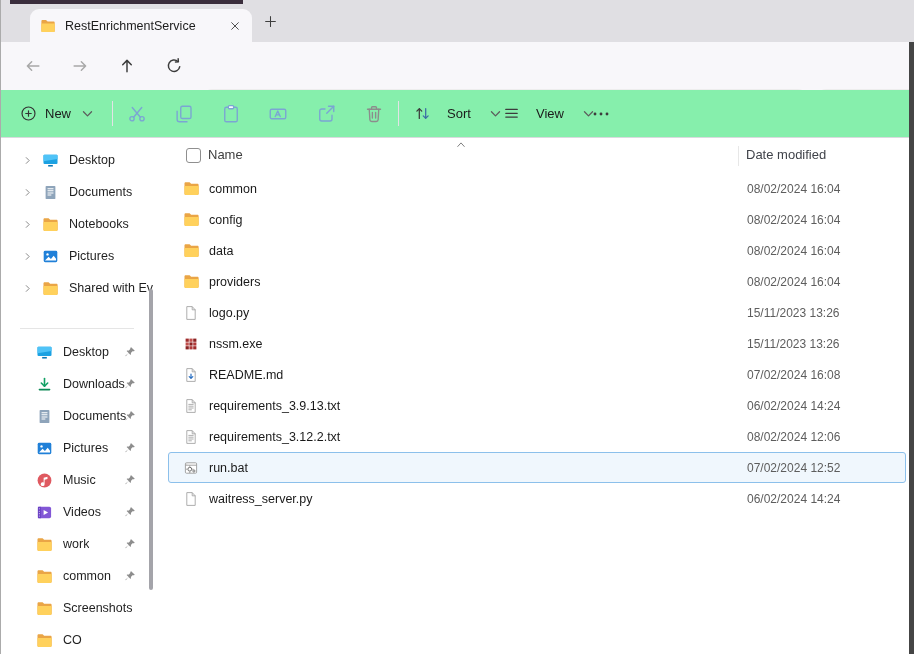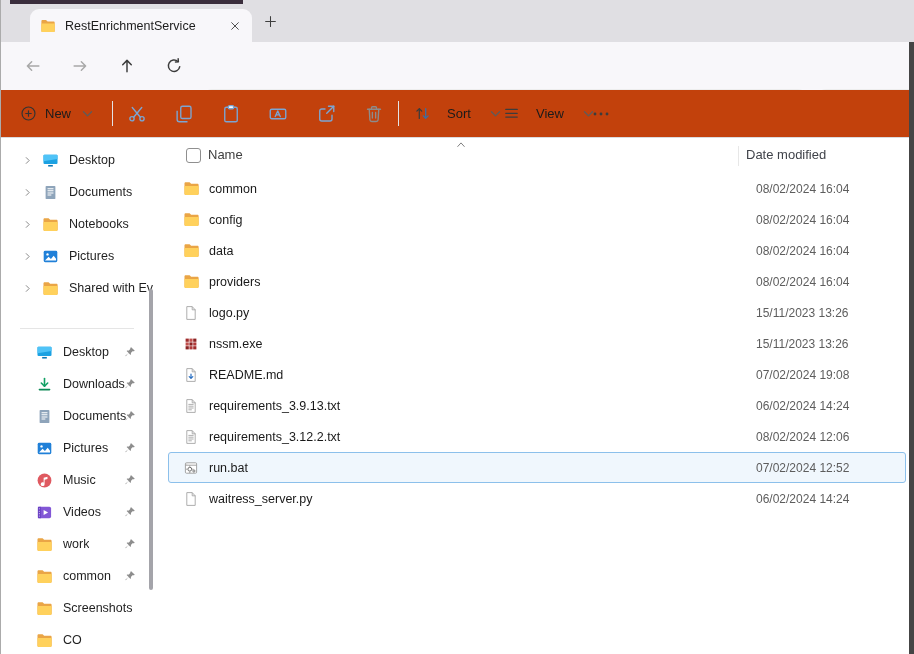--- a/index.html
+++ b/index.html
@@ -30,21 +30,21 @@
   .crumb-device{width:16px;height:16px;}
   .crumb-chev{width:10px;height:10px;margin:0 4px;flex:0 0 auto;}
   .crumb{font-size:13px;color:#242424;margin:0 6px;white-space:nowrap;}
   .crumb.overflow{letter-spacing:1px;color:#3a3a3a;}
   .searchbox{position:absolute;left:819px;top:48px;width:130px;height:36px;background:#fff;
       border-radius:7px;box-shadow:0 0 0 1px #ededed;display:flex;align-items:center;
       padding-left:25px;box-sizing:border-box;overflow:hidden;}
   .search-ph{font-size:13px;color:#767676;white-space:nowrap;}
 
   
-  .toolbar{position:absolute;left:0;top:90px;width:914px;height:48px;background:#c2410c;
+  .toolbar{position:absolute;left:0;top:90px;width:914px;height:48px;background:#86efac;
       border-bottom:1px solid #dadade;box-sizing:border-box;}
   .tb-new{position:absolute;left:20px;top:0;height:47px;display:flex;align-items:center;gap:8px;
       font-size:13px;color:#1b1b1b;}
   .tb-new .icn{width:17px;height:17px;}
   .tb-chev{width:11px;height:11px;}
   .tb-sep{position:absolute;top:11px;width:1px;height:25px;background:#e3e3e6;}
   .tb-icon{position:absolute;top:13px;width:22px;height:22px;}
   .tb-icon .icn{display:block;width:20px;height:20px;margin:1px auto;}
   .tb-drop{position:absolute;top:0;height:47px;display:flex;align-items:center;gap:16px;
       font-size:13px;color:#1b1b1b;}
@@ -74,21 +74,21 @@
   .hdr-caret{position:absolute;left:296px;top:0;width:14px;height:14px;}
   .hdr-div{position:absolute;left:580px;top:8px;width:1px;height:20px;background:#e7e7e7;}
   .hdr-date{position:absolute;left:588px;top:9px;font-size:13px;color:#40434a;}
   .rows{position:absolute;left:0;top:35px;right:0;}
   .file-row{position:relative;height:31px;margin:0 4px 0 10px;border:1px solid transparent;
       border-radius:3px;box-sizing:border-box;}
   .file-row.sel{background:var(--sel-fill,#f0f7fd);border-color:var(--sel-border,#8cc0eb);}
   .row-ic{position:absolute;left:14px;top:7px;width:16px;height:16px;}
   .row-ic.fold{width:17px;height:17px;top:6px;}
   .row-name{position:absolute;left:40px;top:50%;transform:translateY(-50%);font-size:12.5px;color:#191919;white-space:nowrap;}
-  .row-date{position:absolute;left:578px;top:50%;transform:translateY(-50%);font-size:12px;color:#5d5d5d;white-space:nowrap;margin-left:9px;}
+  .row-date{position:absolute;left:578px;top:50%;transform:translateY(-50%);font-size:12px;color:#5d5d5d;white-space:nowrap;}
 
   
   .right-strip{position:absolute;left:909px;top:42px;width:5px;height:612px;background:#454545;z-index:20;}
   .left-edge{position:absolute;left:0;top:0;width:1px;height:654px;background:#ababab;z-index:21;}
 
   .icn{display:inline-block;line-height:0;}
   .icn svg{width:100%;height:100%;display:block;}
 </style>
 </head>
 <body>
@@ -586,21 +586,21 @@
         </div>
         <div class="file-row">
           <span class="icn row-ic">
             <svg viewBox="0 0 16 16">
               <path d="M3.8 1.6h5.4l3 3.2v9.6H3.8z" fill="#fff" stroke="#a5a5a5" stroke-width="0.9"></path>
               <path d="M9.2 1.6v3.2h3.2" fill="none" stroke="#a5a5a5" stroke-width="0.9"></path>
               <path d="M8 7.2v4.2M6.2 9.6L8 11.4l1.8-1.8" fill="none" stroke="#2a6fc2" stroke-width="1.2" stroke-linecap="round" stroke-linejoin="round"></path>
             </svg>
           </span>
           <span class="row-name">README.md</span>
-          <span class="row-date">07/02/2024 19:08</span>
+          <span class="row-date">07/02/2024 16:08</span>
         </div>
         <div class="file-row">
           <span class="icn row-ic">
             <svg viewBox="0 0 16 16">
               <path d="M3.8 1.6h5.4l3 3.2v9.6H3.8z" fill="#fff" stroke="#a5a5a5" stroke-width="0.9"></path>
               <path d="M9.2 1.6v3.2h3.2" fill="none" stroke="#a5a5a5" stroke-width="0.9"></path>
               <path d="M5.4 6.4h5.2M5.4 8.2h5.2M5.4 10h5.2M5.4 11.8h3.4" stroke="#9a9a9a" stroke-width="0.8"></path>
             </svg>
           </span>
           <span class="row-name">requirements_3.9.13.txt</span>

